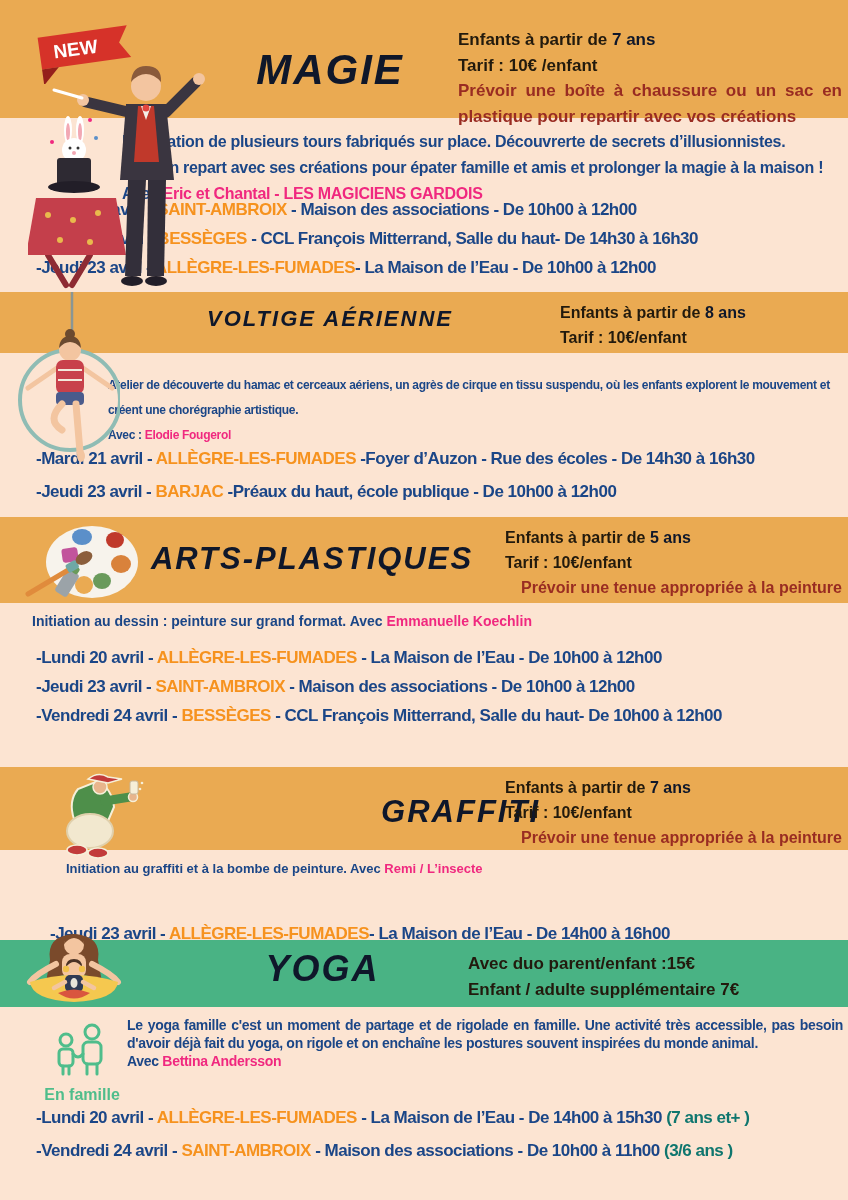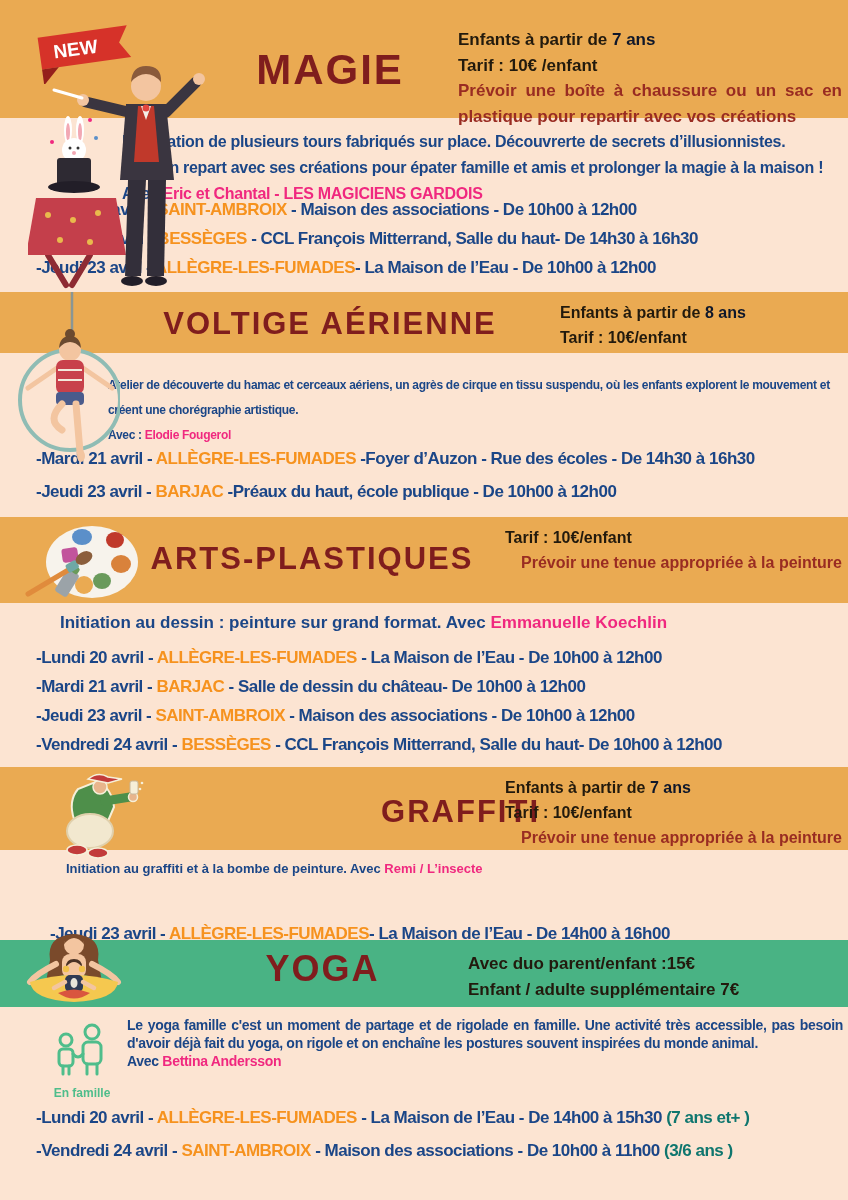--- a/index.html
+++ b/index.html
@@ -5,56 +5,56 @@
   html,body{margin:0;padding:0;}
   body{font-family:"Liberation Sans",sans-serif;}
   .page{position:relative;width:848px;height:1200px;background:#FCE4D2;overflow:hidden;font-weight:bold;}
   .band{position:absolute;left:0;width:848px;background:#EAAA52;}
   .band.green{background:#49B384;}
   .b0{top:0;height:118px;}
   .b1{top:292px;height:61px;}
   .b2{top:517px;height:86px;}
   .b3{top:767px;height:83px;}
   .b4{top:940px;height:67px;}
-  .title{position:absolute;color:#7f1d1d;letter-spacing:2px;text-align:center;z-index:2;}
+  .title{position:absolute;color:#0f172a;letter-spacing:2px;text-align:center;z-index:2;font-style:italic;}
   .t0{top:46px;left:0;width:660px;font-size:42px;}
-  .t1{top:306px;left:0;width:660px;font-size:31px;}
+  .t1{top:306px;left:0;width:660px;font-size:22px;}
   .t2{top:541px;left:0;width:624px;font-size:31px;}
   .t3{top:794px;left:0;width:540px;font-size:31px;text-align:right;}
   .t4{top:948px;left:0;width:645px;font-size:36px;}
   .info{position:absolute;color:#221A0D;font-size:16px;line-height:1.55;z-index:2;}
   .i0{left:458px;top:27px;width:384px;font-size:17px;line-height:1.5;}
   .i1{left:560px;top:301px;width:280px;}
   .i2{left:505px;top:526px;width:337px;}
   .i3{left:505px;top:776px;width:337px;}
   .i4{left:468px;top:951px;width:372px;font-size:17px;}
   .hl{color:#0f172a;}
   .note{color:#992C22;text-align:right;}
   .i0 .note{text-align:justify;}
   .desc{position:absolute;color:#1B4687;z-index:2;}
   .desc p{margin:0;}
   .d0{left:122px;top:129px;width:724px;font-size:16px;line-height:26px;letter-spacing:-0.3px;}
   .d1{left:108px;top:373px;width:735px;font-size:12px;line-height:25px;letter-spacing:-0.3px;}
-  .d2{left:60px;top:613px;font-size:17px;white-space:nowrap;}
+  .d2{left:32px;top:613px;font-size:14px;white-space:nowrap;}
   .d3{left:66px;top:861px;font-size:13px;white-space:nowrap;}
   .d4{left:127px;top:1016px;width:716px;font-size:14px;line-height:18px;letter-spacing:-0.3px;}
   .d4 p{text-align:justify;}
   .pink{color:#F0287F;}
   .sched{position:absolute;color:#1B4687;font-size:17px;letter-spacing:-0.5px;z-index:2;}
   .sched .srow{white-space:nowrap;}
   .s0{left:36px;top:200px;}.s0 .srow{height:29px;}
   .s1{left:36px;top:449px;}.s1 .srow{height:33px;}
   .s2{left:36px;top:648px;}.s2 .srow{height:29px;}
   .s3{left:50px;top:896px;margin-top:28px;}
   .s4{left:36px;top:1108px;}.s4 .srow{height:33px;}
   .town{color:#F6921E;}
   .agenote{color:#0f766e;}
   .illus{position:absolute;z-index:3;}
   .famille{position:absolute;left:40px;top:1022px;width:84px;text-align:center;z-index:2;}
-  .famille .lbl{color:#4FBD8B;font-size:12px;margin-top:2px;}
+  .famille .lbl{color:#4FBD8B;font-size:16px;margin-top:2px;}
 </style>
 </head>
 <body>
 
 <div class="page">
 
   <div class="band b0"></div>
 
   <svg class="illus" style="left:24px;top:20px;width:112px;height:64px;" viewBox="0 0 112 64">
     <g transform="rotate(-8 56 32)">
@@ -175,29 +175,29 @@
       <rect x="43" y="42" width="8" height="7" rx="2" fill="#6A9A5B"></rect>
     </g>
     <line x1="8" y1="72" x2="50" y2="47" stroke="#E08B3C" stroke-width="5" stroke-linecap="round"></line>
     <rect x="46" y="40" width="12" height="9" rx="2" fill="#6FA8A5" transform="rotate(-30 52 44)"></rect>
     <ellipse cx="64" cy="36" rx="9" ry="6" fill="#8B5E3C" transform="rotate(-30 64 36)"></ellipse>
   </svg>
 
   <div class="title t2">ARTS-PLASTIQUES</div>
 
   <div class="info i2">
+    <div><span>Enfants à partir de </span><span class="hl">5 ans</span></div>
     <div>Tarif : 10€/enfant</div>
     <div class="note">Prévoir une tenue appropriée à la peinture</div>
   </div>
 
   <div class="desc d2"><span>Initiation au dessin : peinture sur grand format.  </span><span>Avec </span><span class="pink">Emmanuelle Koechlin</span></div>
 
   <div class="sched s2">
     <div class="srow"><span>-Lundi 20 avril - </span><span class="town">ALLÈGRE-LES-FUMADES</span><span> - La Maison de l’Eau - De 10h00 à 12h00</span></div>
-    <div class="srow"><span>-Mardi 21 avril - </span><span class="town">BARJAC</span><span> - Salle de dessin du château- De 10h00 à 12h00</span></div>
     <div class="srow"><span>-Jeudi 23 avril - </span><span class="town">SAINT-AMBROIX</span><span> -  Maison des associations - De 10h00 à 12h00</span></div>
     <div class="srow"><span>-Vendredi 24 avril -  </span><span class="town">BESSÈGES</span><span> - CCL François Mitterrand, Salle du haut- De 10h00 à 12h00</span></div>
   </div>
 
   <div class="band b3"></div>
 
   <svg class="illus" style="left:50px;top:769px;width:95px;height:90px;" viewBox="0 0 95 90">
     <path d="M28,20 Q18,32 24,50 L30,62 Q46,54 58,52 L64,38 Q62,20 48,12 Z" fill="#4E8F4A" stroke="#F6EFD9" stroke-width="2"></path>
     <path d="M55,32 L80,28" stroke="#4E8F4A" stroke-width="9" stroke-linecap="round"></path>
     <circle cx="50" cy="18" r="7" fill="#E8B58C" stroke="#F6EFD9" stroke-width="1.5"></circle>

